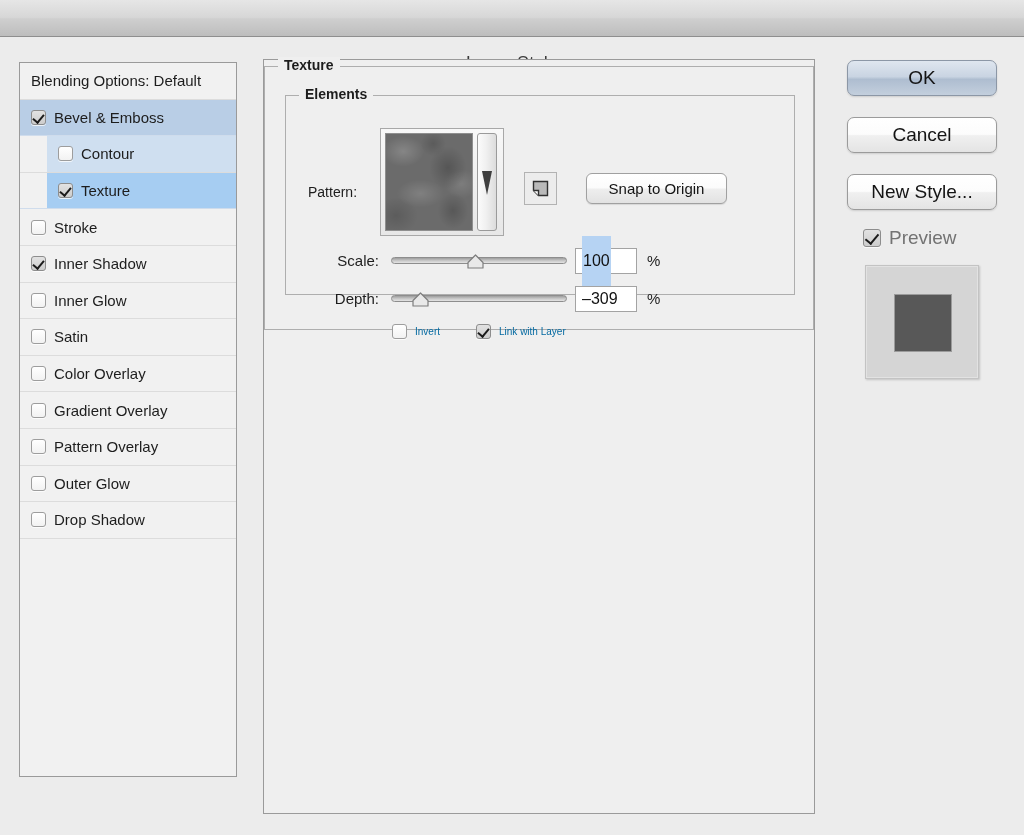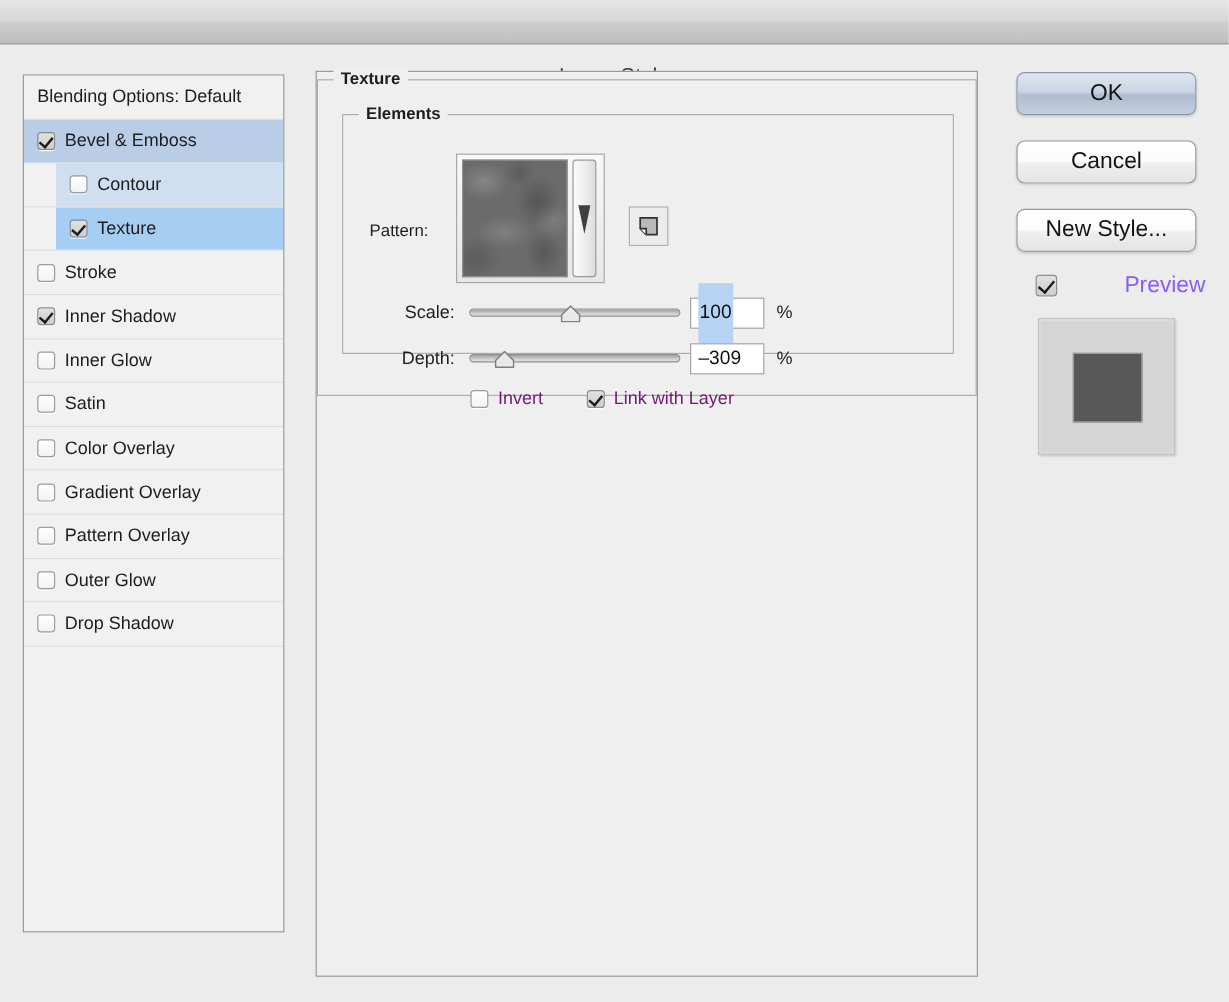--- a/index.html
+++ b/index.html
@@ -215,21 +215,21 @@
   }
   .pct {
     position: absolute; top: 4px;
     font-size: 15px; color: #1d1d1d;
   }
 
   
   .panel-checks {
     position: absolute; left: 106px; top: 228px;
     display: flex; align-items: center;
-    font-size: 15px; color: #701a75;
+    font-size: 10px; color: #0369a1;
   }
   .pcheck { display: flex; align-items: center; }
   .pcheck + .pcheck { margin-left: 36px; }
 
   
   .right-col { position: absolute; left: 847px; top: 60px; width: 150px; }
   .btn {
     width: 150px; height: 36px;
     box-sizing: border-box;
     border-radius: 7px;
@@ -243,21 +243,21 @@
     background: linear-gradient(to bottom, #dfe6ef 0%, #c9d4e2 46%, #aebdd0 54%, #c3cfdd 100%);
     border-color: #8c97a6;
   }
   #btn-ok { position: absolute; left: 0; top: 0; }
   #btn-cancel { position: absolute; left: 0; top: 57px; }
   #btn-newstyle { position: absolute; left: 0; top: 114px; }
 
   .preview-row {
     position: absolute; left: 16px; top: 167px;
     display: flex; align-items: center;
-    font-size: 19px; color: #8b5cf6; gap: 48px;
+    font-size: 19px; color: #737373;
   }
   .preview-row .cb { width: 18px; height: 18px; margin-right: 8px; }
   .preview-row .cb.on::after { left: 4px; top: 1px; width: 6px; height: 11px; border-width: 0 2.6px 2.6px 0; }
 
   .preview-box {
     position: absolute; left: 18px; top: 205px;
     width: 114px; height: 114px;
     box-sizing: border-box;
     background: #d5d5d5;
     border: 1px solid #c3c3c3;
@@ -349,20 +349,23 @@
         <div class="pattern-arrow-btn"></div>
       </div>
 
       <div class="newpreset-btn">
         <svg width="19" height="19" viewBox="0 0 19 19">
           <path d="M2.5 2.5 H16.5 V16.5 H7.5 L2.5 11.5 Z" fill="#b9b9b9" stroke="#303030" stroke-width="1.4" stroke-linejoin="miter"></path>
           <path d="M7.5 16.5 V11.5 H2.5" fill="#ffffff" stroke="#303030" stroke-width="1.4"></path>
         </svg>
       </div>
 
+      <div class="snap-btn">
+        <span>Snap to Origin</span>
+      </div>
 
       <div class="srow" id="scale-row">
         <div class="slabel-box">Scale:</div>
         <div class="track"></div>
         <div class="thumb" id="scale-thumb" style="left: 149.98px;">
           <svg width="17" height="15" viewBox="0 0 17 15">
             <path d="M8.5 1 L16 8.5 V14 H1 V8.5 Z" fill="#e9e9e9" stroke="#7e7e7e" stroke-width="1.2" stroke-linejoin="round"></path>
           </svg>
         </div>
         <div class="numfield" id="scale-field" style="left:258px;">

